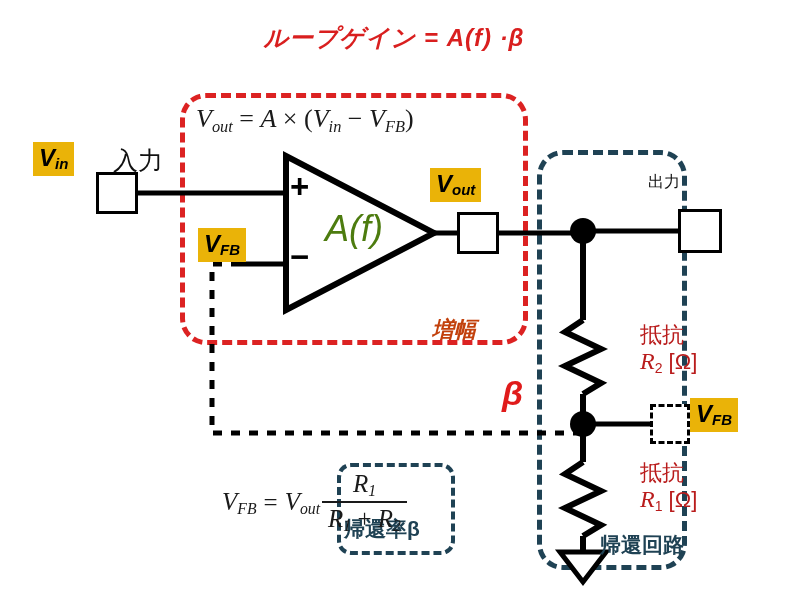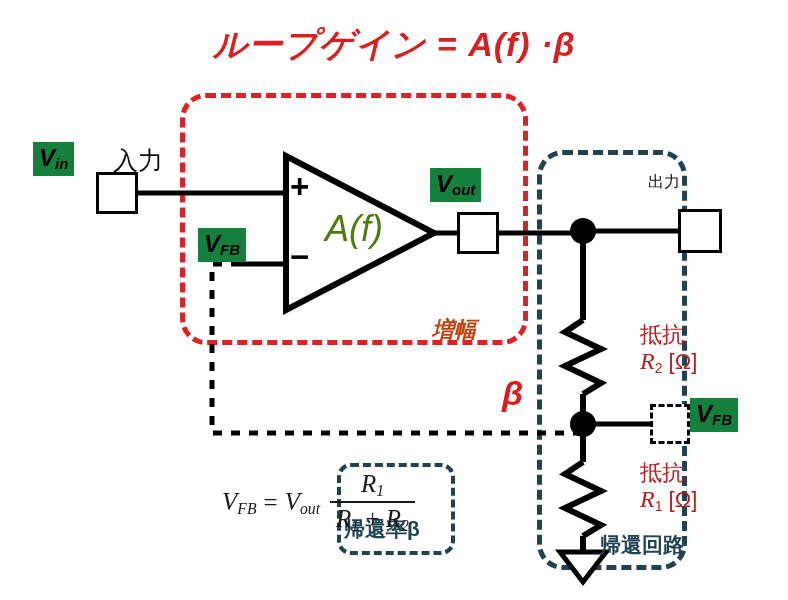--- a/index.html
+++ b/index.html
@@ -10,41 +10,41 @@
   }
   #stage{position:absolute;left:0;top:0;width:788px;height:600px;}
   svg#wires{position:absolute;left:0;top:0;width:788px;height:600px;}
 
   .abs{position:absolute;}
 
   
   #title{
     left:0;top:22px;width:788px;text-align:center;
     color:#D91F1F;font-weight:bold;font-style:italic;
-    font-size:34px;letter-spacing:1px;white-space:nowrap;
+    font-size:24px;letter-spacing:1px;white-space:nowrap;
   }
 
   
   .dashbox{box-sizing:border-box;background:transparent;}
   #amp-box{
     left:180px;top:93px;width:348px;height:252px;
     border:5px dashed #DC2222;border-radius:26px;
   }
   #fb-box{
     left:537px;top:150px;width:150px;height:420px;
     border:5px dashed #1F4254;border-radius:26px;
   }
   #beta-box{
     left:337px;top:463px;width:118px;height:92px;
     border:4px dashed #1F4254;border-radius:14px;
   }
 
   
   .ylabel{
-    background:#15803d;color:#000;font-weight:bold;font-style:italic;
+    background:#eab308;color:#000;font-weight:bold;font-style:italic;
     font-size:24px;line-height:1;padding:4px 6px 5px 6px;white-space:nowrap;
   }
   .ylabel .sub{font-size:15px;vertical-align:-3px;letter-spacing:0px;}
 
   #lab-vin{left:33px;top:142px;}
   #lab-vout{left:430px;top:168px;}
   #lab-vfb-left{left:198px;top:228px;}
   #lab-vfb-right{left:690px;top:398px;}
 
   
@@ -72,21 +72,21 @@
   .opsign{color:#000;font-weight:bold;font-family:"Liberation Sans",sans-serif;}
   #sign-plus{left:290px;top:168px;font-size:33px;}
   #sign-minus{left:290px;top:238px;font-size:33px;}
 
   
   .math{font-family:"Liberation Serif",serif;color:#1a1a1a;white-space:nowrap;}
   .math i{font-style:italic;}
   .math .sub{font-size:0.63em;vertical-align:-0.28em;}
   #formula-top{left:196px;top:104px;font-size:26px;}
   #formula-bot{left:222px;top:470px;font-size:25px;display:flex;align-items:center;}
-  .frac{display:inline-flex;flex-direction:column;align-items:center;vertical-align:middle;margin-left:10px;}
+  .frac{display:inline-flex;flex-direction:column;align-items:center;vertical-align:middle;margin-left:2px;}
   .frac .num{padding:0 6px 1px 6px;}
   .frac .den{padding:2px 6px 0 6px;border-top:2px solid #1a1a1a;}
 
   
   .term{box-sizing:border-box;border:3px solid #000;background:#fff;}
   .term.dashed{border:3px dashed #000;}
   #term-in{left:96px;top:172px;width:42px;height:42px;}
   #term-out{left:457px;top:212px;width:42px;height:42px;}
   #term-load{left:678px;top:209px;width:44px;height:44px;}
   #term-fb{left:650px;top:404px;width:40px;height:40px;}
@@ -165,20 +165,29 @@
   </div>
   <div class="abs res-label" id="txt-r1">
     <div>抵抗</div>
     <div><i>R</i><span class="sb">1</span> <span>[Ω]</span></div>
   </div>
 
   <div class="abs" id="cap-zoufuku">増幅</div>
   <div class="abs" id="cap-kikanritsu">帰還率β</div>
   <div class="abs" id="cap-kikan">帰還回路</div>
 
+  <div class="abs math" id="formula-top">
+    <i>V</i><i class="sub">out</i>
+    <span>=</span>
+    <i>A</i>
+    <span>×</span>
+    <span>(</span><i>V</i><i class="sub">in</i>
+    <span>−</span>
+    <i>V</i><i class="sub">FB</i><span>)</span>
+  </div>
 
   <div class="abs math" id="formula-bot">
     <span><i>V</i><i class="sub">FB</i></span>
     <span style="margin:0 7px">=</span>
     <span><i>V</i><i class="sub">out</i></span>
     <span class="frac">
       <span class="num"><i>R</i><i class="sub">1</i></span>
       <span class="den"><i>R</i><i class="sub">1</i> <span>+</span> <i>R</i><i class="sub">2</i></span>
     </span>
   </div>

